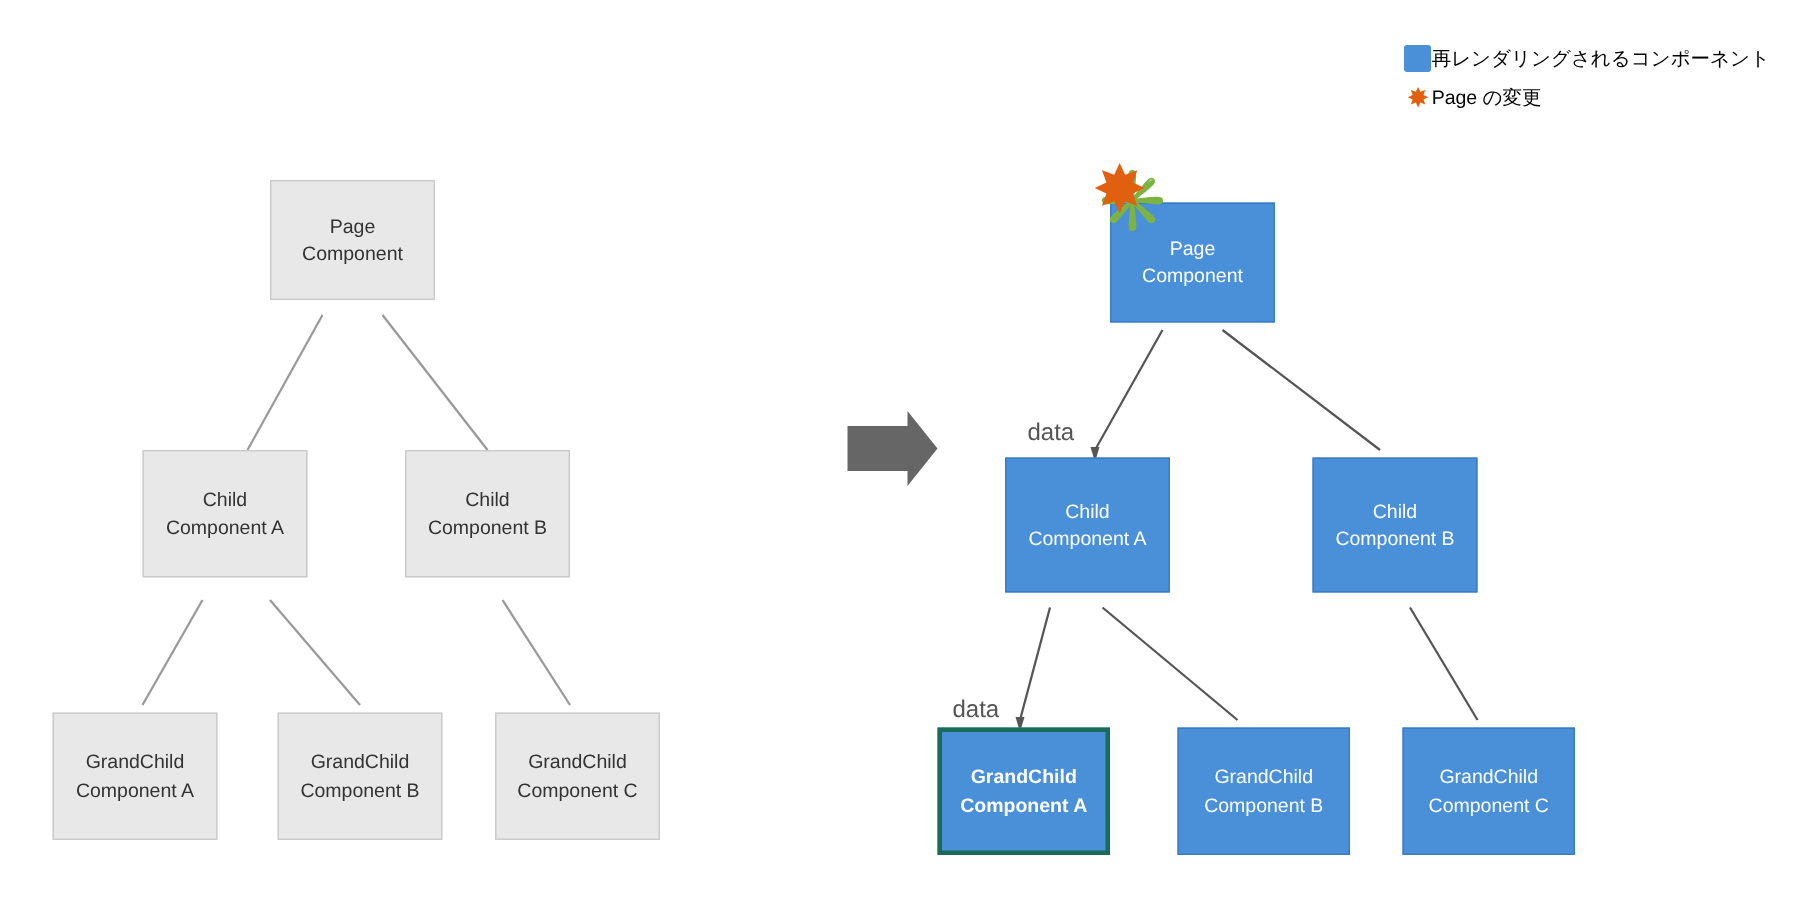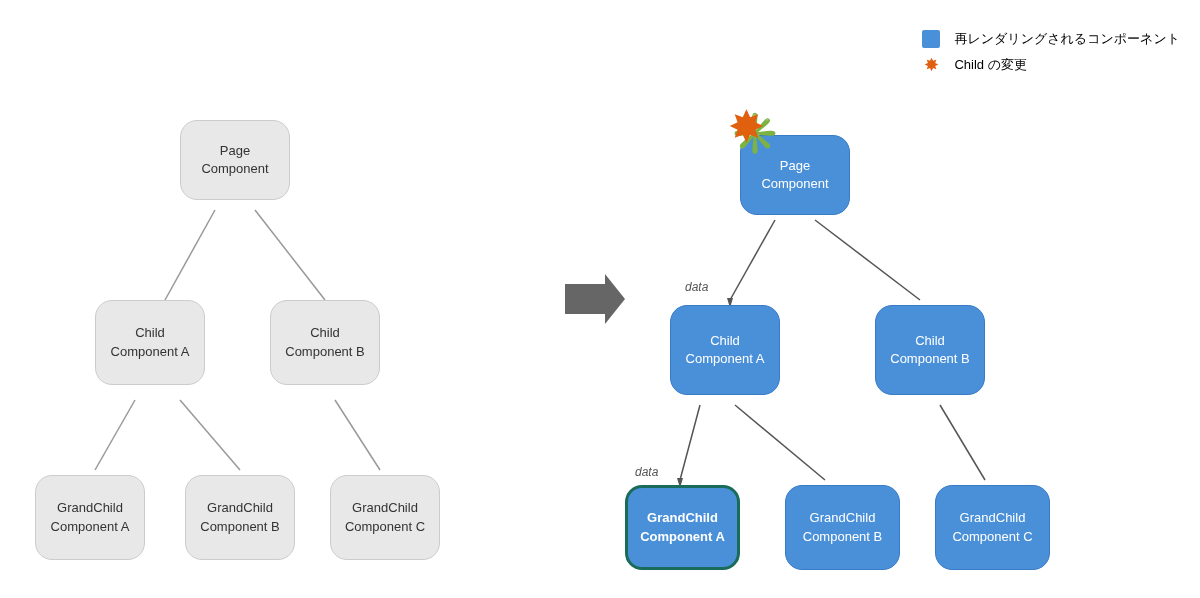--- a/index.html
+++ b/index.html
@@ -17,21 +17,21 @@
       position: absolute;
       top: 30px;
       right: 20px;
       display: flex;
       flex-direction: column;
       gap: 8px;
     }
     .legend-item {
       display: flex;
       align-items: flex-start;
-      gap: 14px;
+      gap: 0;
       font-size: 13px;
     }
     .legend-box-blue {
       width: 18px;
       height: 18px;
       background: #4A90D9;
       border-radius: 2px;
       flex-shrink: 0;
     }
     .legend-box-outline {
@@ -77,21 +77,21 @@
       transform: translateY(-50%);
       width: 70px;
       display: flex;
       align-items: center;
       justify-content: center;
     }
 
     
     .node {
       position: absolute;
-      border-radius: 17px;
+      border-radius: 0;
       display: flex;
       align-items: center;
       justify-content: center;
       text-align: center;
       font-size: 13px;
       line-height: 1.4;
       font-weight: 400;
     }
     .node-gray {
       background: #e8e8e8;
@@ -116,44 +116,43 @@
       position: absolute;
       top: 0;
       left: 0;
       width: 100%;
       height: 100%;
       pointer-events: none;
     }
 
     .data-label {
       position: absolute;
-      font-size: 12px;
+      font-size: 16px;
       color: #555;
-      font-style: italic;
     }
 
     
     .state-star {
       position: absolute;
       font-size: 40px;
       color: #e05a00;
       z-index: 10;
     }
   </style>
 </head>
 <body>
 
 <div class="legend">
   <div class="legend-item">
     <div class="legend-box-blue"></div>
     <span>再レンダリングされるコンポーネント</span>
   </div>
   <div class="legend-item">
     <div class="legend-star" style="width: 18px; height: 18px; display: flex; align-items: center; justify-content: center; font-size: 18px; color: rgb(224, 96, 16); flex-shrink: 0;">✸</div>
-    <span>Child の変更</span>
+    <span>Page の変更</span>
   </div>
 </div>
 
 <div class="diagram-left">
   <svg class="connector-svg">
 
     <line x1="195" y1="130" x2="145" y2="220" stroke="#999" stroke-width="1.5"></line>
 
     <line x1="235" y1="130" x2="305" y2="220" stroke="#999" stroke-width="1.5"></line>
 

